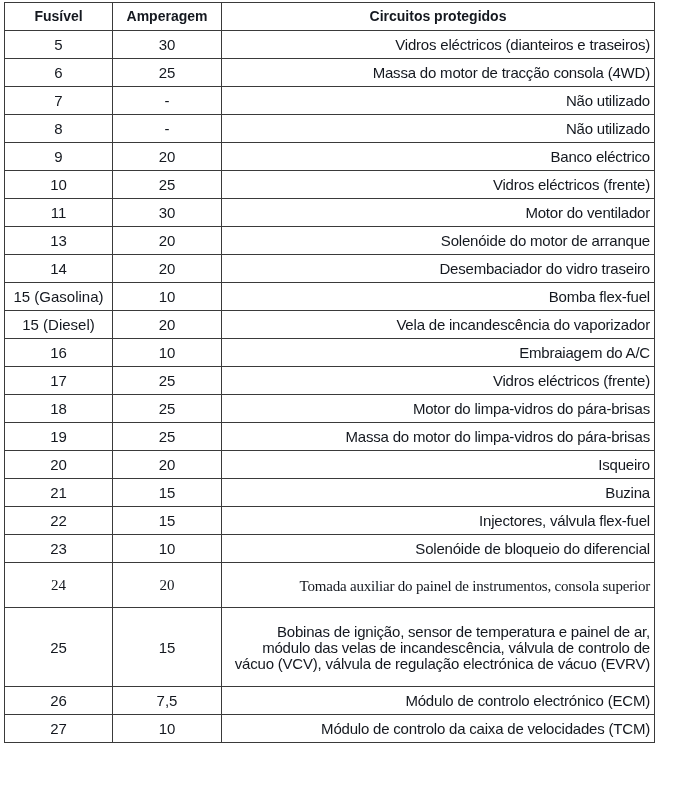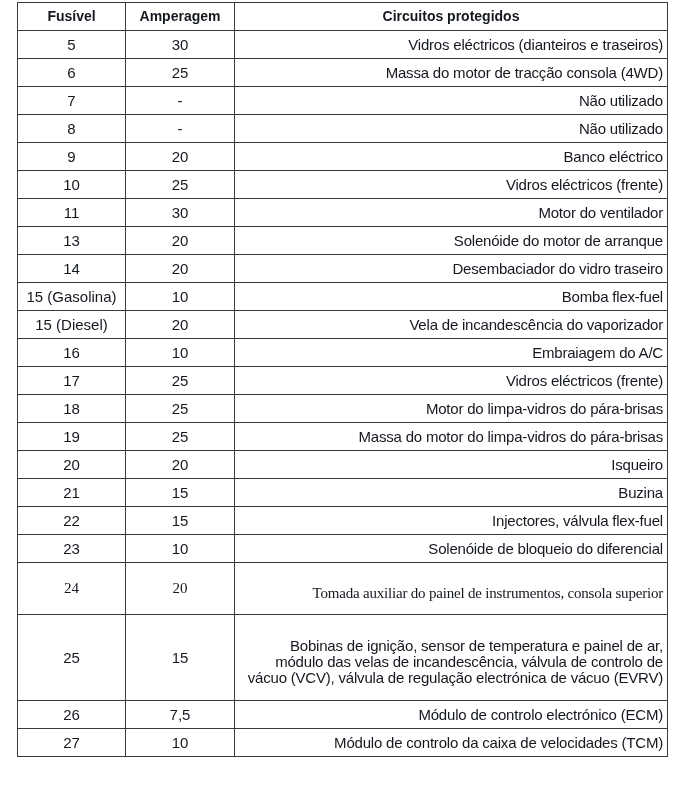--- a/index.html
+++ b/index.html
@@ -10,21 +10,21 @@
   body {
     width: 680px;
     height: 803px;
     position: relative;
     overflow: hidden;
     font-family: "Liberation Sans", "DejaVu Sans", sans-serif;
     color: #14181f;
   }
   table.fuse-table {
     position: absolute;
-    left: 17px;
+    left: 4px;
     top: 2px;
     width: 650px;
     border-collapse: collapse;
     table-layout: fixed;
     font-size: 15px;
     line-height: 15px;
   }
   .fuse-table col.c-fuse { width: 108px; }
   .fuse-table col.c-amp { width: 109px; }
   .fuse-table col.c-circ { width: 433px; }
@@ -50,21 +50,21 @@
   .fuse-table td.desc {
     text-align: right;
     padding-left: 5px;
     padding-right: 4px;
     letter-spacing: -0.2px;
   }
   .fuse-table tr.tall-2 td { height: 41px; font-family: Liberation Serif, serif; }
   .fuse-table tr.tall-4 td { height: 75px; }
   .fuse-table td.desc.multi {
     line-height: 16px;
-    padding-top: 9px;
+    padding-top: 2px;
     padding-bottom: 1px;
     margin-left: 40px;
   }
 </style>
 </head>
 <body>
 
 <table class="fuse-table">
   <colgroup>
     <col class="c-fuse">

